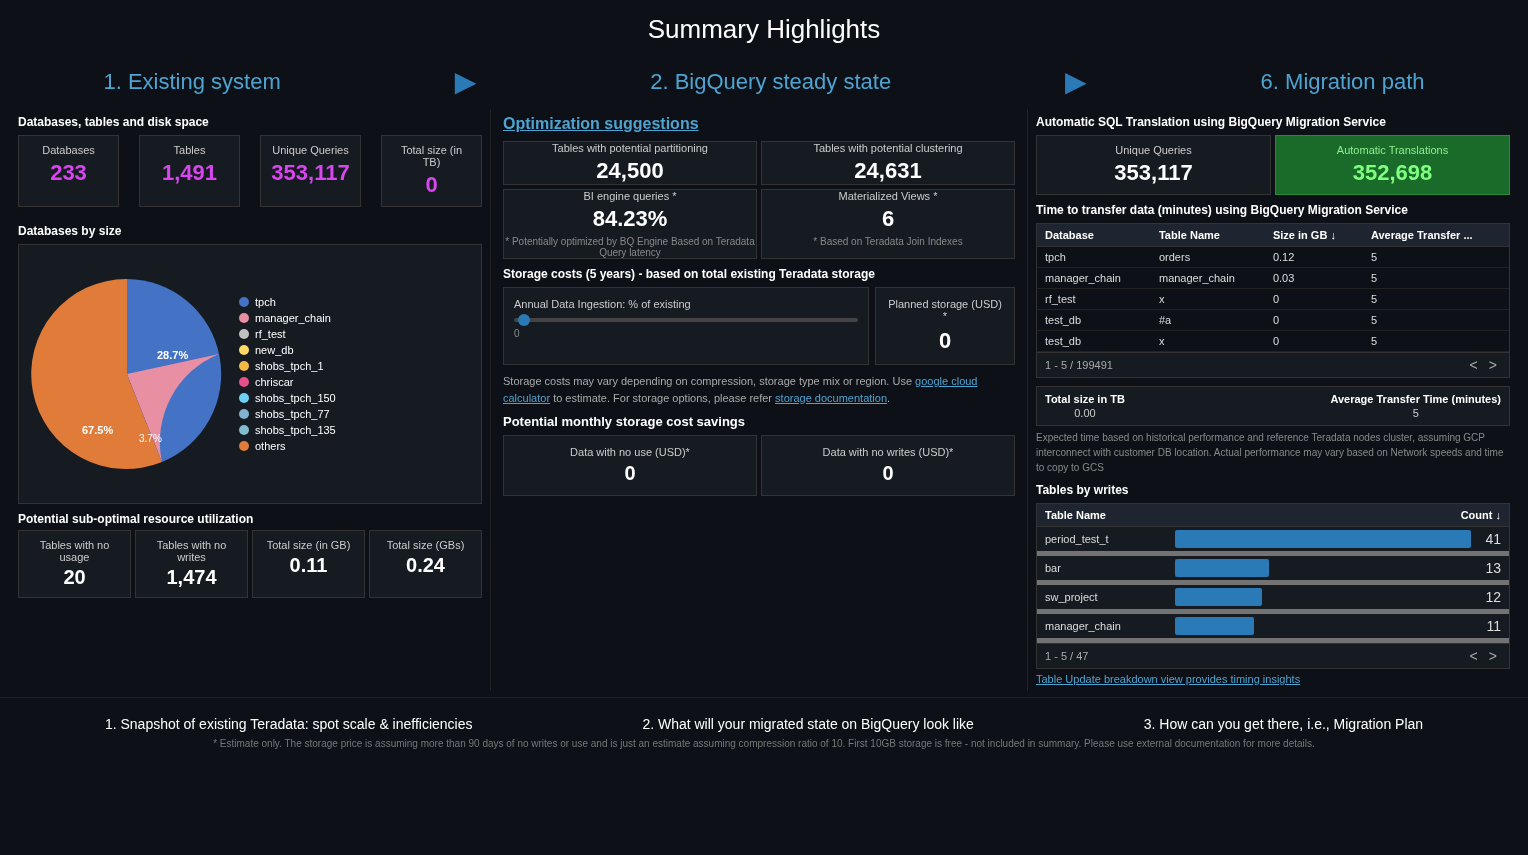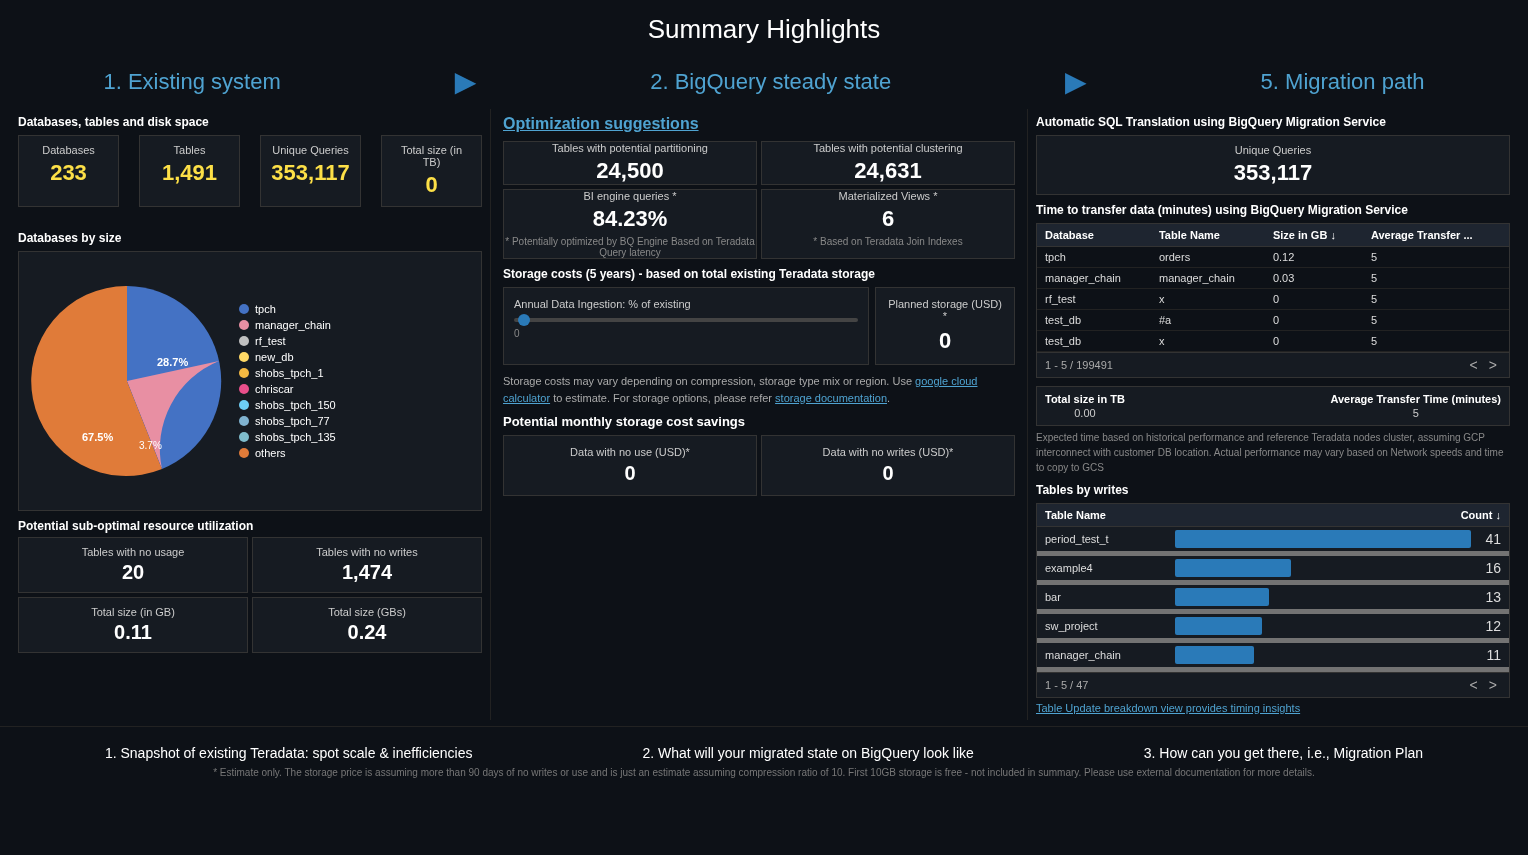--- a/index.html
+++ b/index.html
@@ -50,38 +50,38 @@
     }
     .section-title {
       font-size: 12px;
       font-weight: bold;
       color: #fff;
       margin-bottom: 6px;
     }
     .stats-row {
       display: flex;
       gap: 20px;
-      margin-bottom: 24px;
+      margin-bottom: 17px;
     }
     .stat-box {
       flex: 1;
       border: 1px solid #333;
       padding: 8px 10px;
       text-align: center;
       background: #161b22;
     }
     .stat-box .stat-label {
       font-size: 11px;
       color: #ccc;
       margin-bottom: 4px;
     }
     .stat-box .stat-value {
       font-size: 22px;
       font-weight: bold;
-      color: #fde047;
+      color: #d946ef;
     }
     .db-size-section {
       margin-bottom: 8px;
     }
     .chart-area {
       border: 1px solid #333;
       background: #161b22;
       padding: 8px;
       display: flex;
       align-items: center;
@@ -124,21 +124,21 @@
       color: #fff;
       margin-bottom: 4px;
     }
     .sub-desc {
       font-size: 11px;
       color: #aaa;
       margin-bottom: 6px;
     }
     .stats-grid {
       display: grid;
-      grid-template-columns: 1fr 1fr;
+      grid-template-columns: 1fr 1fr 1fr 1fr;
       gap: 4px;
     }
     .stat-grid-box {
       border: 1px solid #333;
       background: #161b22;
       padding: 8px 10px;
       text-align: center;
     }
     .stat-grid-box .slabel {
       font-size: 11px;
@@ -501,21 +501,21 @@
 </head>
 <body>
 
 <div class="page-title">Summary Highlights</div>
 
 <div class="phases-header">
   <span class="phase-title blue">1. Existing system</span>
   <span class="arrow-icon">►</span>
   <span class="phase-title blue2">2. BigQuery steady state</span>
   <span class="arrow-icon">►</span>
-  <span class="phase-title blue3">5. Migration path</span>
+  <span class="phase-title blue3">6. Migration path</span>
 </div>
 
 <div class="main-content">
 
   <div class="left-panel">
     <div class="section-title">Databases, tables and disk space</div>
     <div class="stats-row">
       <div class="stat-box">
         <div class="stat-label">Databases</div>
         <div class="stat-value">233</div>
@@ -677,20 +677,24 @@
       </div>
     </div>
   </div>
 
   <div class="right-panel">
     <div class="auto-sql-title">Automatic SQL Translation using BigQuery Migration Service</div>
     <div class="translation-row">
       <div class="trans-box">
         <div class="tlabel">Unique Queries</div>
         <div class="tvalue">353,117</div>
+      </div>
+      <div class="trans-box green-bg">
+        <div class="tlabel">Automatic Translations</div>
+        <div class="tvalue">352,698</div>
       </div>
     </div>
 
     <div class="transfer-title">Time to transfer data (minutes) using BigQuery Migration Service</div>
     <div class="table-container">
       <table class="data-table">
         <thead>
           <tr>
             <th>Database</th>
             <th>Table Name</th>
@@ -761,27 +765,20 @@
       </div>
       <div id="bar-rows-container">
           <div class="bar-row">
       <span class="bar-name">period_test_t</span>
       <div class="bar-fill-area">
         <div class="bar-fill" style="width:100%"></div>
       </div>
       <span class="bar-count">41</span>
     </div>
           <div class="bar-row">
-      <span class="bar-name">example4</span>
-      <div class="bar-fill-area">
-        <div class="bar-fill" style="width:39.02439024390244%"></div>
-      </div>
-      <span class="bar-count">16</span>
-    </div>
-          <div class="bar-row">
       <span class="bar-name">bar</span>
       <div class="bar-fill-area">
         <div class="bar-fill" style="width:31.70731707317073%"></div>
       </div>
       <span class="bar-count">13</span>
     </div>
           <div class="bar-row">
       <span class="bar-name">sw_project</span>
       <div class="bar-fill-area">
         <div class="bar-fill" style="width:29.268292682926827%"></div>

